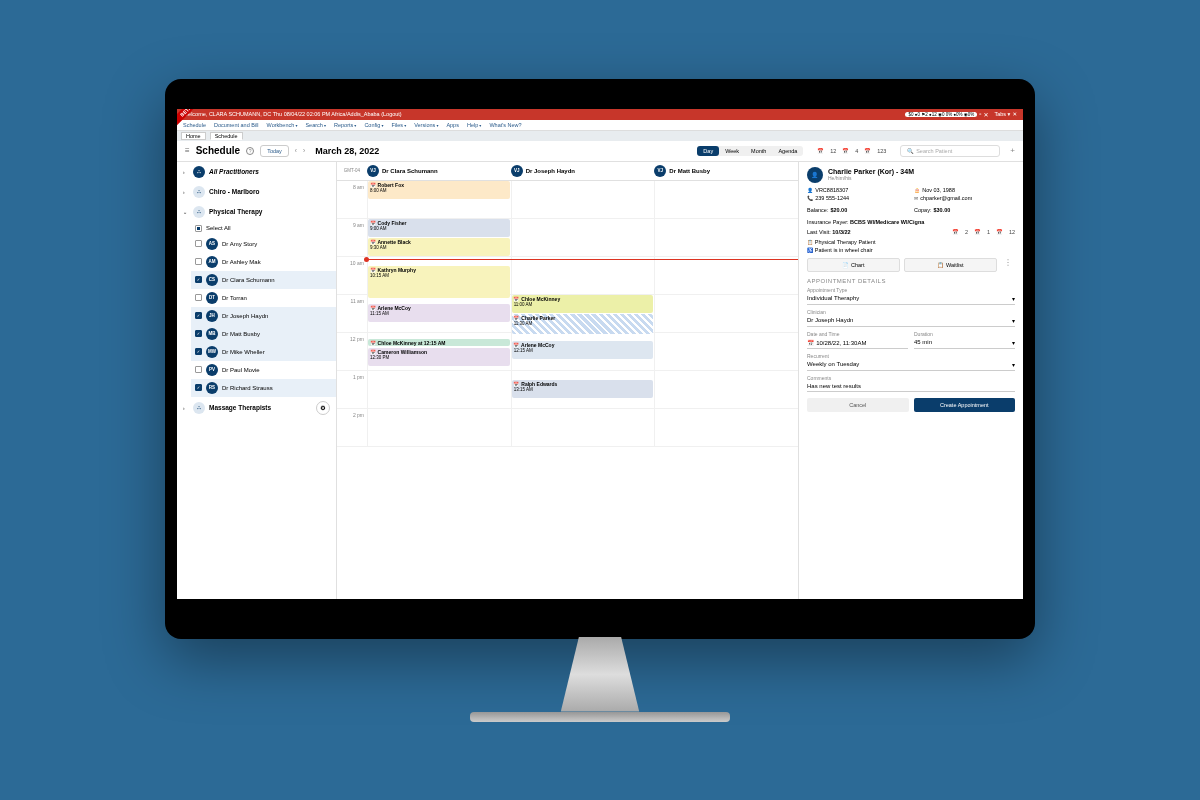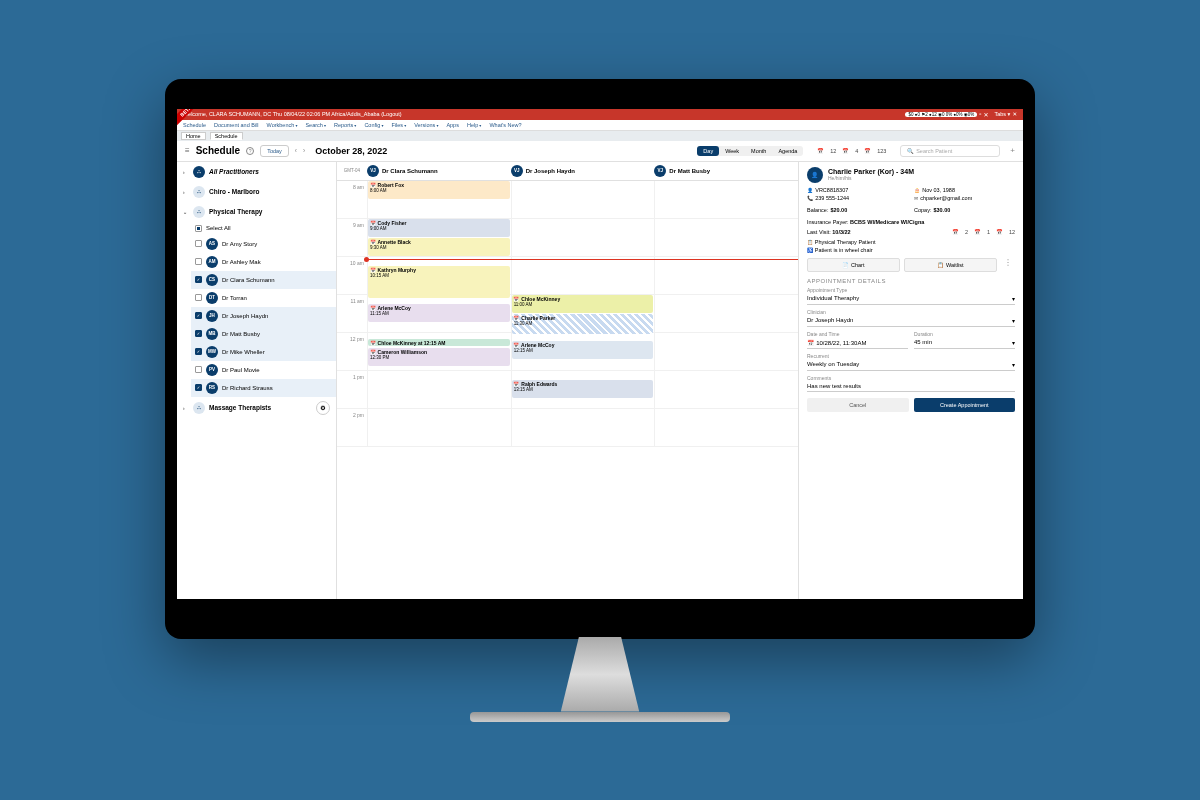--- a/index.html
+++ b/index.html
@@ -114,21 +114,21 @@
   <span>Home</span>
   <span style="border-bottom-color:#fff">Schedule</span>
 </div>
 <div class="toolbar">
   <span style="font-size:8px;color:#666">≡</span>
   <span class="title">Schedule</span>
   <span class="help-ic">?</span>
   <span class="btn">Today</span>
   <span style="color:#888">‹</span>
   <span style="color:#888">›</span>
-  <span class="date-lbl">October 28, 2022</span>
+  <span class="date-lbl">March 28, 2022</span>
   <div class="seg">
     <span class="act">Day</span>
     <span>Week</span>
     <span>Month</span>
     <span>Agenda</span>
   </div>
   <div class="dstats">
     <span>📅</span>
             <span>12</span>
     <span>📅</span>

